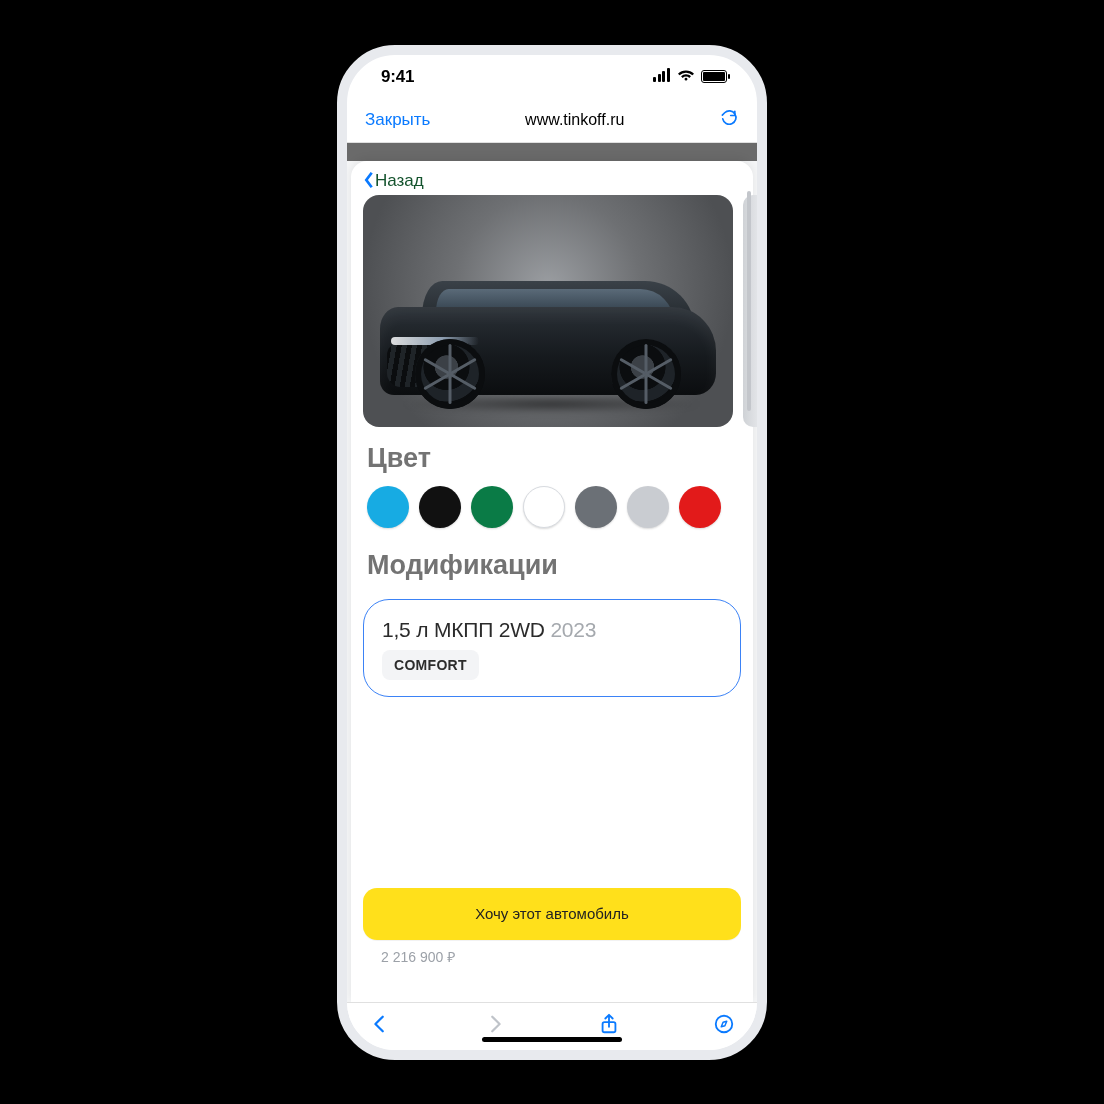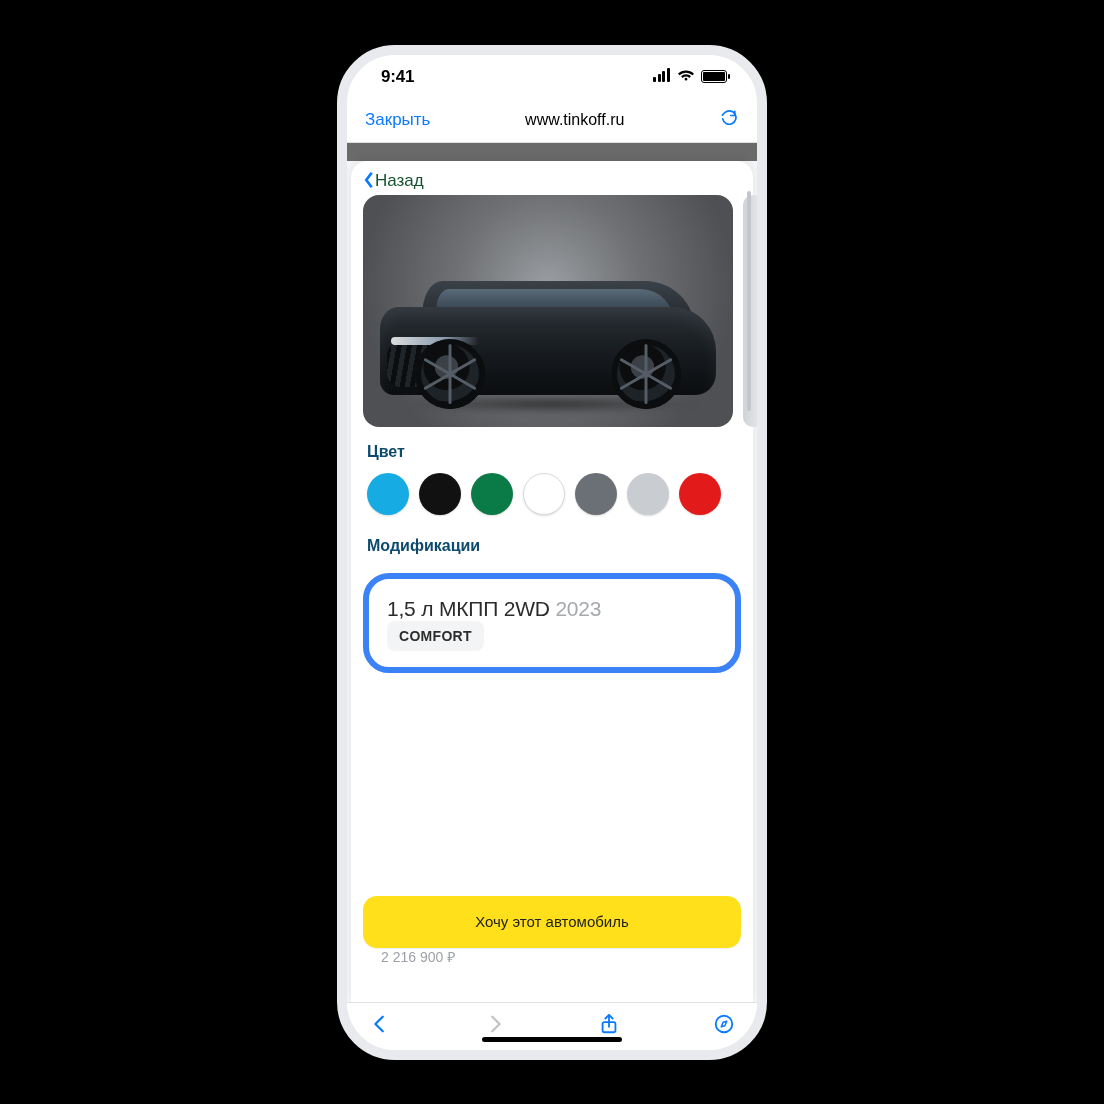--- a/index.html
+++ b/index.html
@@ -144,54 +144,54 @@
     position:absolute; bottom:4px; width:70px; height:70px; border-radius:50%;
     background: radial-gradient(circle at 45% 40%, #3b4046 0 20%, #0b0d0f 21% 40%, #1e2328 41% 60%, #0b0d0f 61% 100%);
     box-shadow: inset 0 0 0 6px #0b0d0f;
   }
   .wheel.front{ left:12%; }
   .wheel.rear{ right:12%; }
   .spoke{
     position:absolute; left:50%; top:50%; width:3px; height:30px; background:#555d66; transform-origin: top center; border-radius:2px;
   }
   .section-h{
-    font-size:16px; font-weight:700; color:#0c4a6e; padding: 16px 16px 8px;
+    font-size:27px; font-weight:700; color:#737373; padding: 16px 16px 8px;
   }
   .swatches{
     display:flex; gap:10px; padding: 4px 16px 6px;
   }
   .swatch{
     width:42px; height:42px; border-radius:50%;
     box-shadow: 0 1px 2px rgba(0,0,0,.15);
     background: var(--c);
   }
   .swatch.white{ border:1px solid #d8dbe0; }
   .mod-card{
     margin: 10px 12px 0;
-    border:6px solid #3b82f6;
+    border:1px solid #3b82f6;
     border-radius: 26px;
     padding: 18px 18px 16px;
     background:#fff;
   }
   .mod-title{ font-size:21px; font-weight:400; color:#2b2b2b; letter-spacing: -0.2px;}
   .mod-title .year{ color:#a5a9ae; font-weight:400; }
   .specs{
     display:flex; margin-top:10px;
   }
   .spec{ padding: 0 14px; border-left:1px solid #e4e7eb; }
   .spec:first-child{ padding-left:0; border-left:none; }
   .spec .lab{ font-size:13px; color:#9ca1a8; }
   .spec .val{ font-size:15px; color:#2c2c2c; margin-top:2px; }
   .trim-pill{
-    margin-top:0; display:inline-block; font-size:14px; font-weight:700;
+    margin-top:8px; display:inline-block; font-size:14px; font-weight:700;
     color:#2c2c2c; background:#f3f4f6; border-radius:8px; padding:7px 12px;
     letter-spacing:.3px;
   }
   .cta-wrap{
-    position:absolute; left:12px; right:12px; bottom:54px;
+    position:absolute; left:12px; right:12px; bottom:62px;
     z-index: 5;
   }
   .cta{
     width:100%; height:52px; border:none; border-radius:14px;
     background:#ffe01b; color:#222; font-size:15px; font-weight:500;
     box-shadow: 0 1px 0 rgba(0,0,0,.05);
   }
   .price-under{
     position:absolute; left:30px; bottom:36px;
     font-size:14px; color:#9ca1a8; z-index:1;

